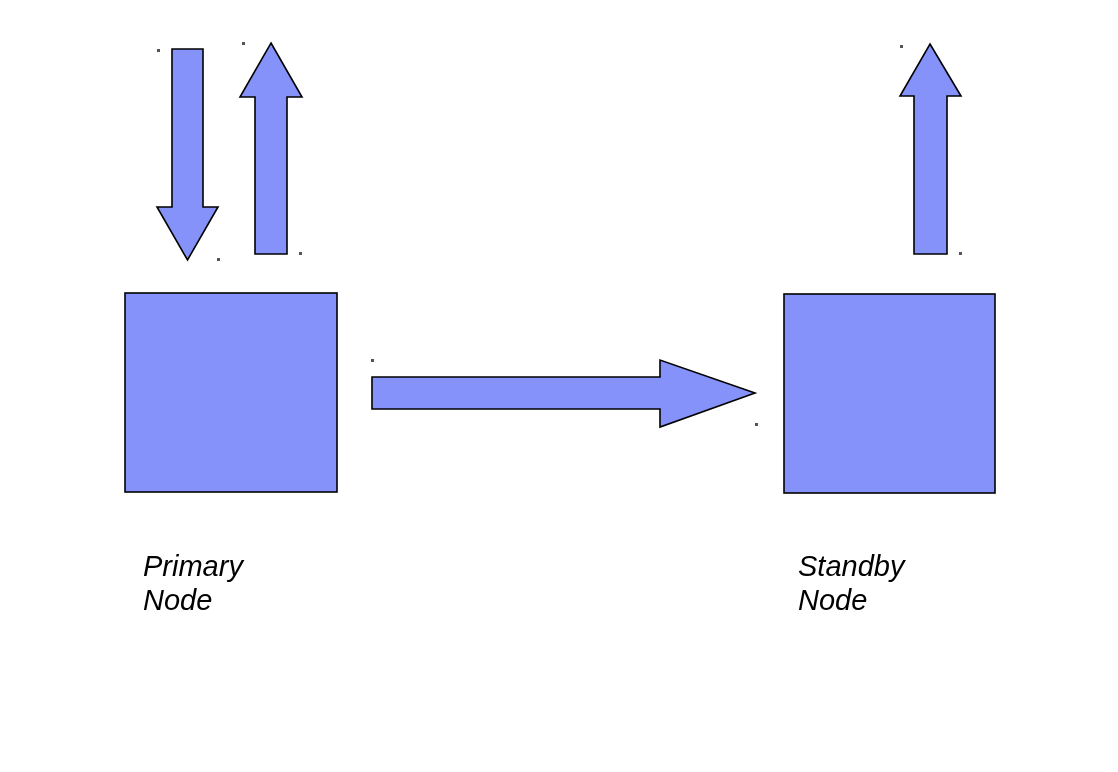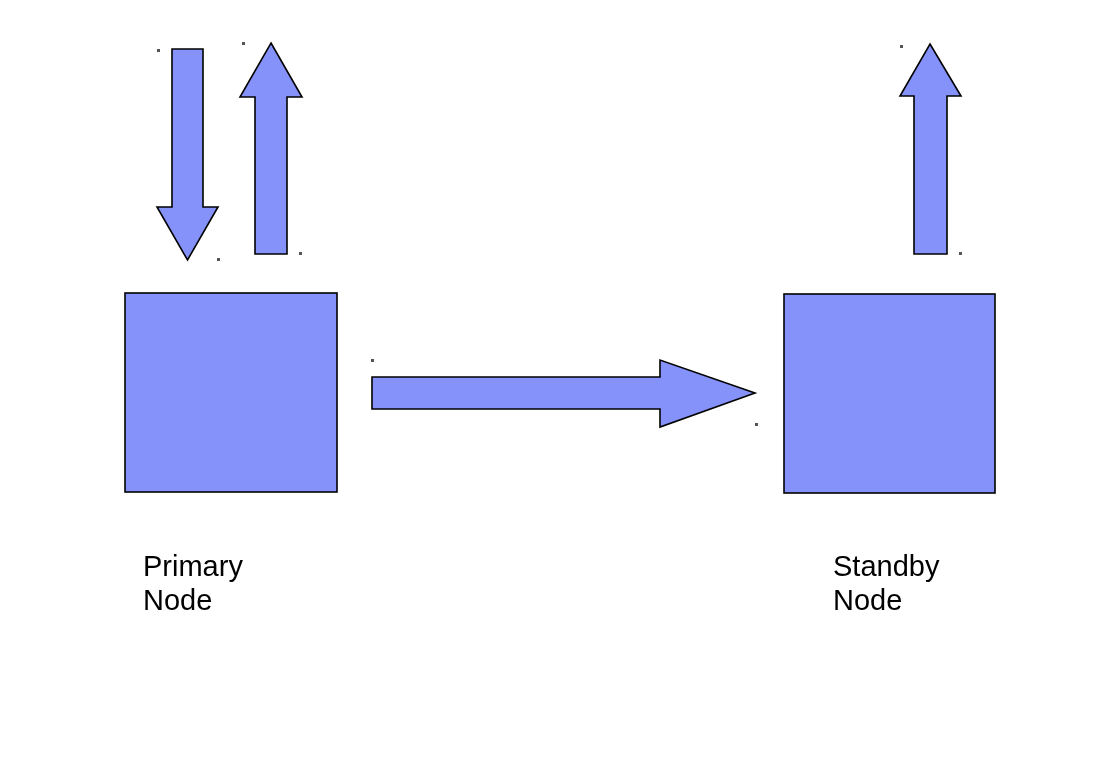--- a/index.html
+++ b/index.html
@@ -6,20 +6,21 @@
     margin: 0;
     padding: 0;
     font-family: "Liberation Sans", sans-serif;
   }
   .canvas {
     position: relative;
     width: 1118px;
     height: 772px;
     background: var(--canvas-background, #ffffff);
     overflow: hidden;
+    font-style: italic;
   }
   .shapes-svg {
     position: absolute;
     left: 0;
     top: 0;
     width: 1118px;
     height: 772px;
   }
   .shape {
     fill: var(--shape-fill, #8592FA);
@@ -29,21 +30,21 @@
   }
   .node-label {
     position: absolute;
     color: var(--label-color, #000000);
     font-size: 29px;
     line-height: 34px;
     white-space: pre-line;
     letter-spacing: 0px;
   }
   .node-label--primary { left: 143px; top: 549px; }
-  .node-label--standby { left: 833px; top: 549px; }
+  .node-label--standby { left: 798px; top: 549px; }
   .speck {
     position: absolute;
     width: 3px;
     height: 3px;
     background: var(--artifact-dot, #555555);
   }
 </style>
 </head>
 <body>
 

